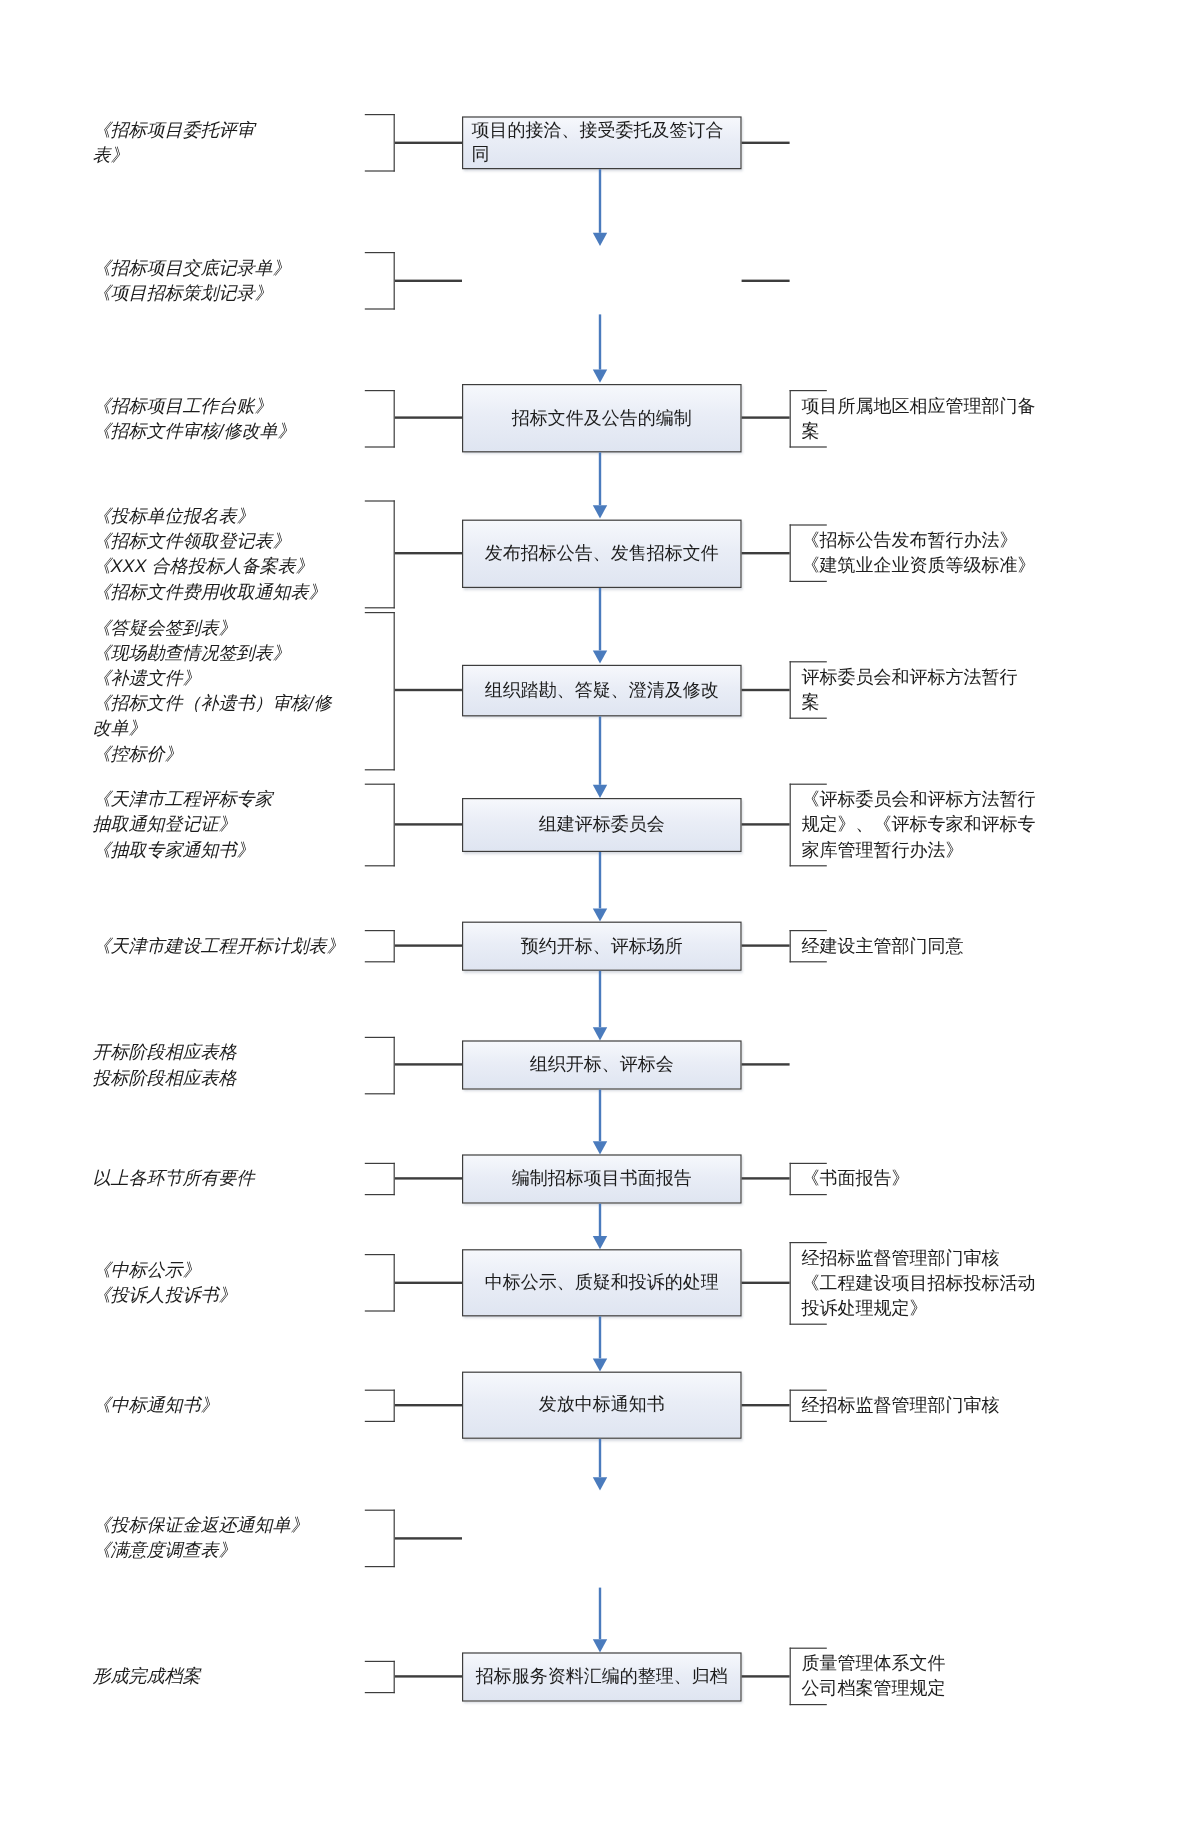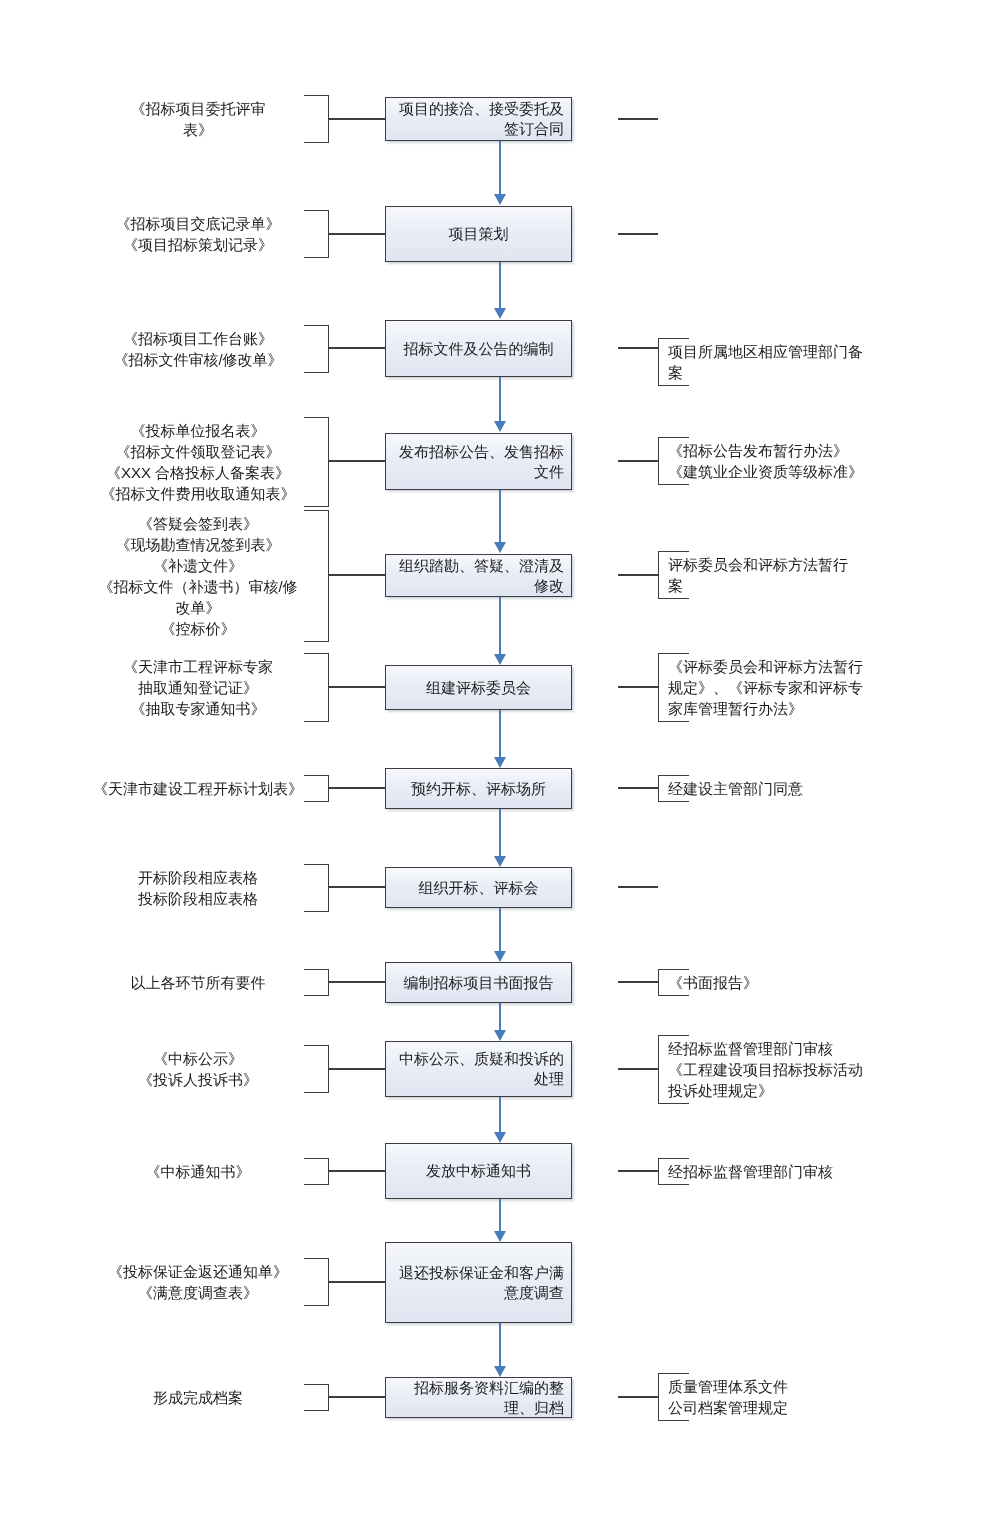--- a/index.html
+++ b/index.html
@@ -2,32 +2,32 @@
 <html><head>
 <meta charset="utf-8">
 <style>
   html,body{margin:0;padding:0;background:#ffffff;}
   .canvas{
     position:relative;width:1000px;height:1523px;background:#ffffff;
     font-family:"Liberation Sans","DejaVu Sans",sans-serif;color:#1c1c1c;
     overflow:hidden;
   }
   .pbox{
-    position:absolute;left:385px;width:187px;box-sizing:border-box;
+    position:absolute;left:385px;width:233px;box-sizing:border-box;
     border:1.5px solid #3d3d3d;
     background:linear-gradient(180deg,#f6f8fc 0%,#e9edf6 45%,#dfe5f1 100%);
-    display:flex;align-items:center;justify-content:center;text-align:right;
+    display:flex;align-items:center;justify-content:center;text-align:left;
     font-size:15px;line-height:20px;padding:2px 7px;
     box-shadow:1.5px 1.5px 2px rgba(130,140,160,0.35);
     word-break:break-all;
   }
   .lbl{position:absolute;font-size:15px;line-height:21px;}
   .lbl .br{position:absolute;top:0;bottom:0;display:block;}
   .lbl-l{right:671px;width:252px;}
-  .lbl-l .txt{position:relative;padding:3px 10px 3px 0;text-align:center;}
+  .lbl-l .txt{position:relative;padding:3px 10px 3px 0;text-align:left;font-style:italic;}
   .lbl-l .br{right:0;width:24px;border:1px solid #3d3d3d;border-left:none;}
   .lbl-r{left:658px;width:252px;}
   .lbl-r .txt{position:relative;padding:3px 0 3px 10px;text-align:left;}
   .lbl-r .br{left:0;width:30px;border:1px solid #3d3d3d;border-right:none;}
   .conn{position:absolute;height:1.5px;background:#3d3d3d;}
   .conn-l{left:329px;width:56px;}
   .conn-r{left:618px;width:40px;}
   .varrow{position:absolute;left:499px;width:2px;background:#4a7bbd;}
   .varrow::after{
     content:"";position:absolute;left:-5.5px;bottom:-11px;width:0;height:0;
@@ -55,39 +55,36 @@
   <div class="varrow" style="top:141px;height:53px"></div>
 
   <div class="lbl lbl-l" style="top:210px">
     <i class="br"></i>
     <div class="txt">
       <div>《招标项目交底记录单》</div>
       <div>《项目招标策划记录》</div>
     </div>
   </div>
   <div class="conn conn-l" style="top:233px"></div>
-  <div class="pbox" style="top:206px;height:56px">
-    <span>项目策划</span>
-  </div>
   <div class="conn conn-r" style="top:233px"></div>
   <div class="varrow" style="top:262px;height:46px"></div>
 
   <div class="lbl lbl-l" style="top:325px">
     <i class="br"></i>
     <div class="txt">
       <div>《招标项目工作台账》</div>
       <div>《招标文件审核/修改单》</div>
     </div>
   </div>
   <div class="conn conn-l" style="top:347px"></div>
   <div class="pbox" style="top:320px;height:57px">
     <span>招标文件及公告的编制</span>
   </div>
   <div class="conn conn-r" style="top:347px"></div>
-  <div class="lbl lbl-r" style="top:338px">
+  <div class="lbl lbl-r" style="top:325px">
     <i class="br"></i>
     <div class="txt">
       <div>项目所属地区相应管理部门备</div>
       <div>案</div>
     </div>
   </div>
   <div class="varrow" style="top:377px;height:44px"></div>
 
   <div class="lbl lbl-l" style="top:417px">
     <i class="br"></i>
@@ -254,23 +251,20 @@
   <div class="varrow" style="top:1199px;height:32px"></div>
 
   <div class="lbl lbl-l" style="top:1258px">
     <i class="br"></i>
     <div class="txt">
       <div>《投标保证金返还通知单》</div>
       <div>《满意度调查表》</div>
     </div>
   </div>
   <div class="conn conn-l" style="top:1281px"></div>
-  <div class="pbox" style="top:1242px;height:81px">
-    <span>退还投标保证金和客户满意度调查</span>
-  </div>
   <div class="varrow" style="top:1323px;height:43px"></div>
 
   <div class="lbl lbl-l" style="top:1384px">
     <i class="br"></i>
     <div class="txt">
       <div>形成完成档案</div>
     </div>
   </div>
   <div class="conn conn-l" style="top:1396px"></div>
   <div class="pbox" style="top:1377px;height:41px">

